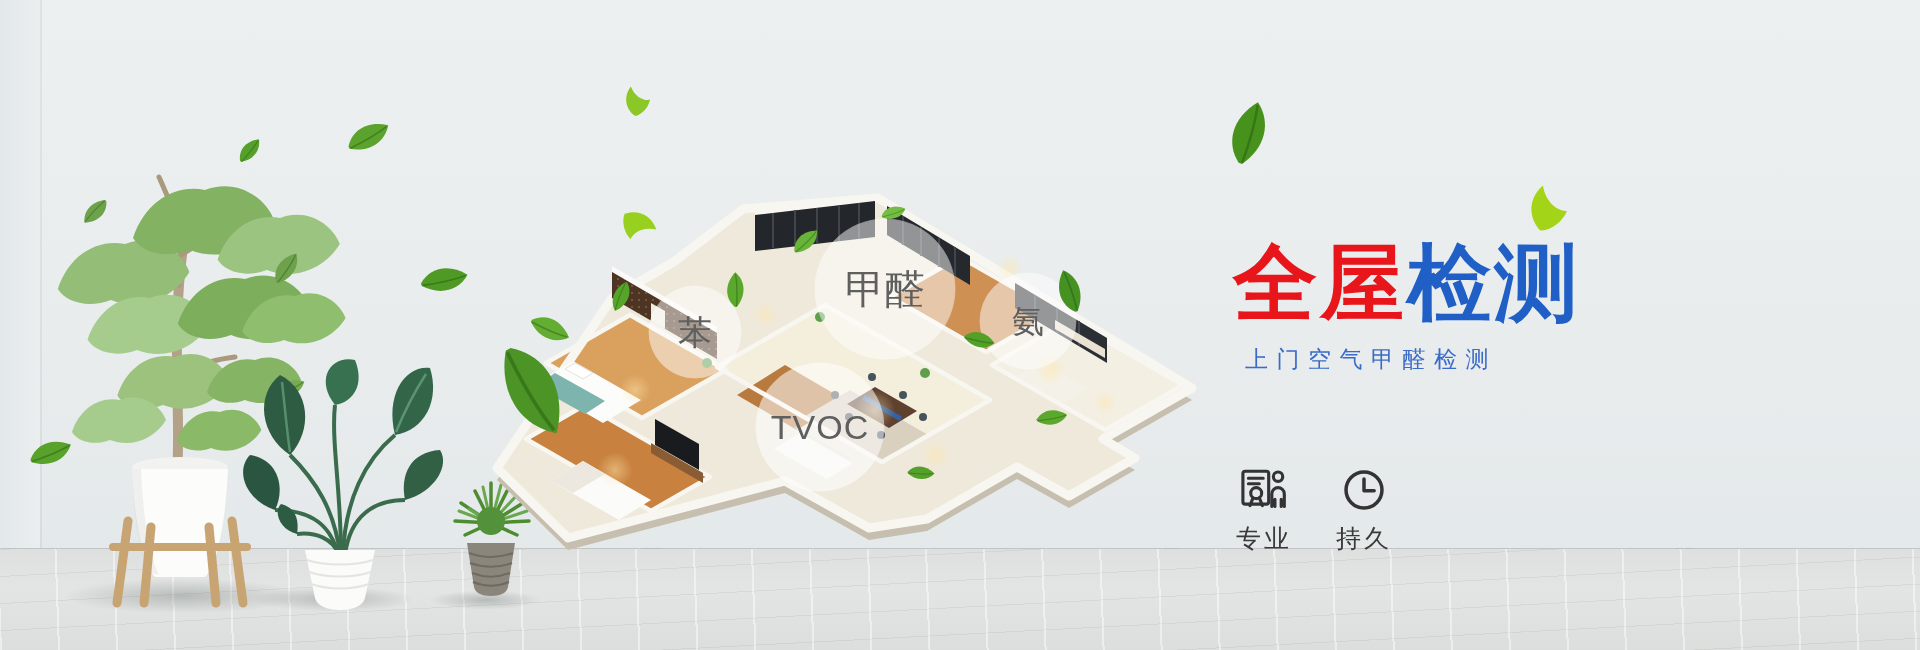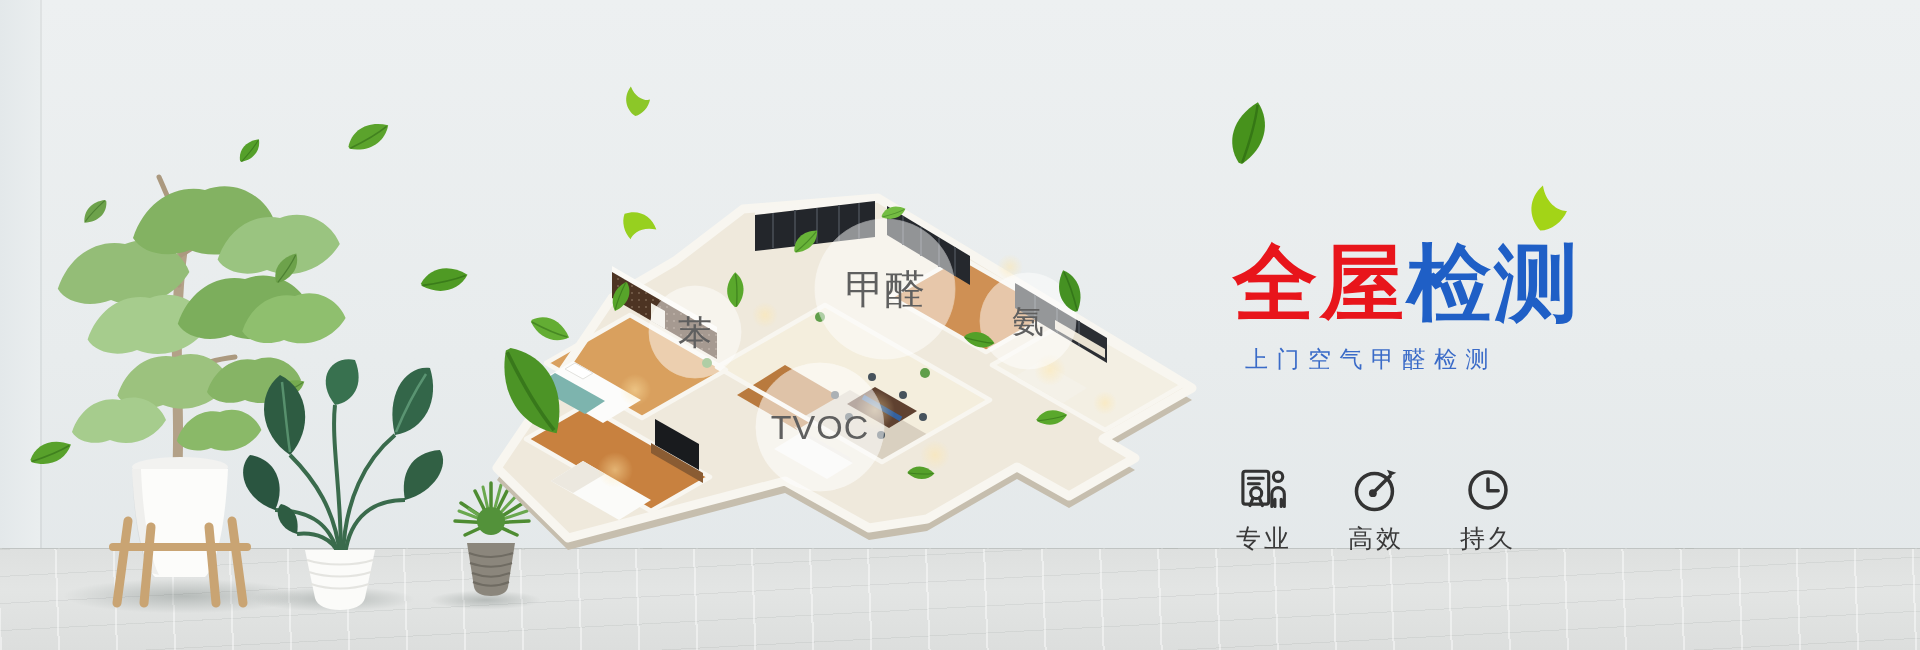--- a/index.html
+++ b/index.html
@@ -26,21 +26,21 @@
   .plant-tree{left:55px;top:135px;}
   .plant-bop{left:235px;top:360px;}
   .plant-bush{left:445px;top:465px;}
   .house-svg{left:455px;top:165px;}
   .leaves-svg{left:0;top:0;pointer-events:none;}
   .promo{position:absolute;left:0;top:0;width:1628px;height:650px;pointer-events:none;margin-top:47px;}
   .headline{position:absolute;left:1233px;top:190px;font-size:84px;font-weight:700;letter-spacing:3px;line-height:1.1;white-space:nowrap;}
   .headline .hl-red{color:#e8151b;}
   .headline .hl-blue{color:#1f5fc6;}
   .subtitle{position:absolute;left:1245px;top:297px;font-size:23px;font-weight:500;color:#3a6bc8;letter-spacing:8.5px;white-space:nowrap;}
-  .features{position:absolute;left:1228px;top:418px;display:flex;gap:40px;}
+  .features{position:absolute;left:1228px;top:418px;display:flex;gap:28px;}
   .feature{width:72px;display:flex;flex-direction:column;align-items:center;}
   .feature svg{position:static;display:block;}
   .feature .flabel{margin-top:7px;font-size:25px;color:#3a3a3a;letter-spacing:3px;font-weight:500;white-space:nowrap;}
   .bubble-text{fill:#5f5f5f;font-family:"Liberation Sans","DejaVu Sans",sans-serif;}
 </style>
 </head>
 <body>
 
 <div class="banner">
 
@@ -334,29 +334,20 @@
           <rect x="5" y="8" width="33" height="42" rx="3"></rect>
           <path d="M12,17 L31,17 M12,24 L26,24"></path>
           <circle cx="22" cy="36" r="7"></circle>
           <path d="M18,42 L14,52 M26,42 L30,52"></path>
           <circle cx="50" cy="15" r="6"></circle>
           <path d="M42,53 L42,37 C42,32 46,29 50,29 C54,29 58,32 58,37 L58,53 M46,53 L46,44 M54,53 L54,44"></path>
         </svg>
         <div class="flabel">专业</div>
       </div>
       <div class="feature">
-        <svg width="50" height="50" viewBox="0 0 64 64" fill="none" stroke="#333333" stroke-width="4.5" stroke-linecap="round">
-          <circle cx="30" cy="34" r="23"></circle>
-          <circle cx="28" cy="36" r="5" fill="#333333" stroke="none"></circle>
-          <path d="M31,33 L50,14"></path>
-          <path d="M50,14 L46,6 L58,10 Z" fill="#333333" stroke="none"></path>
-        </svg>
-        <div class="flabel">高效</div>
-      </div>
-      <div class="feature">
         <svg width="50" height="50" viewBox="0 0 64 64" fill="none" stroke="#333333" stroke-width="4.5" stroke-linecap="round" stroke-linejoin="round">
           <circle cx="32" cy="32" r="23"></circle>
           <path d="M32,18 L32,33 L45,33"></path>
         </svg>
         <div class="flabel">持久</div>
       </div>
     </div>
   </div>
 
 </div>

